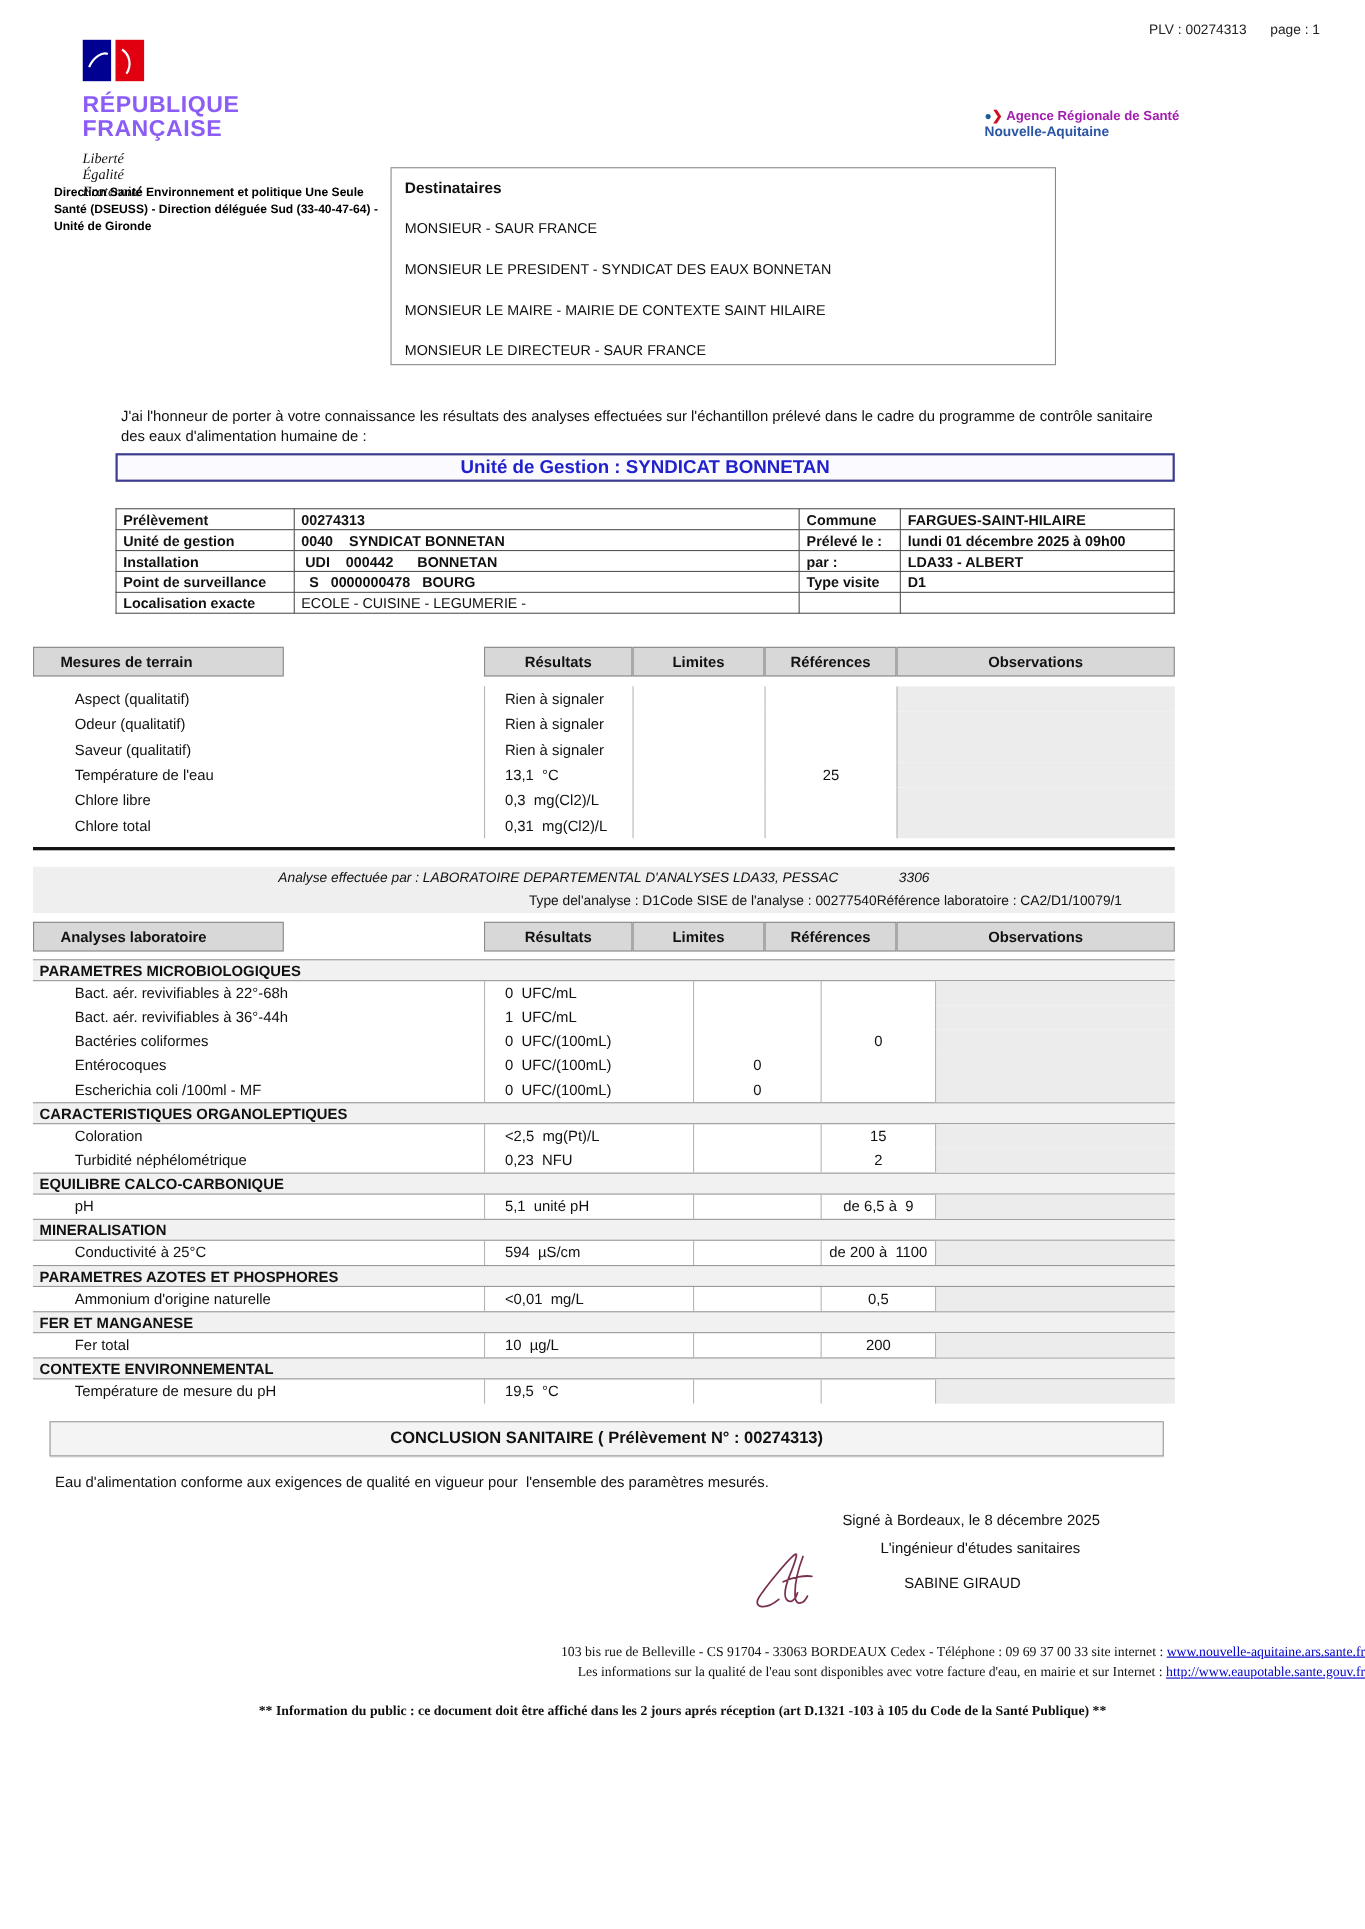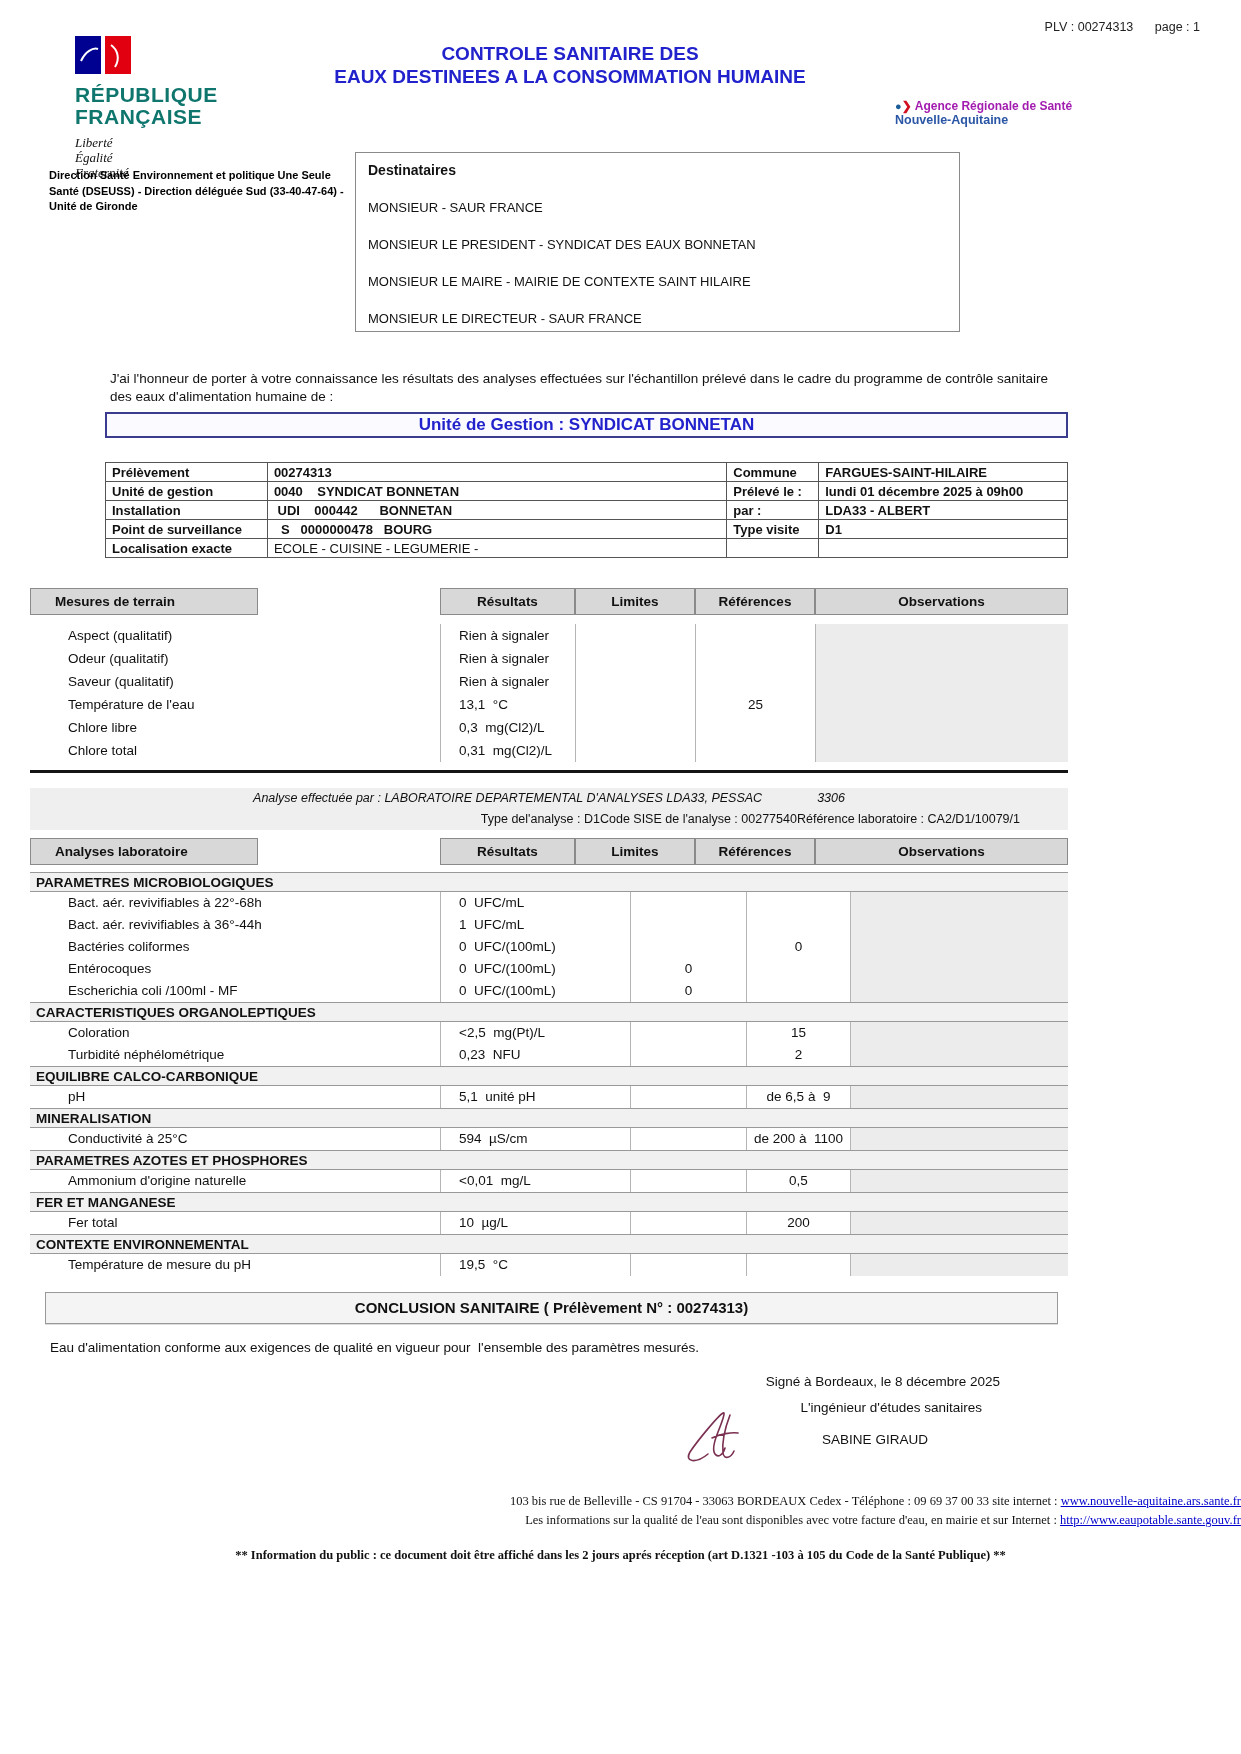--- a/index.html
+++ b/index.html
@@ -4,21 +4,21 @@
 <style>
   * { box-sizing: border-box; margin: 0; padding: 0; }
   body { background:#ffffff; font-family:"Liberation Sans", sans-serif; color:#111; }
   .page { position:relative; width:1241px; height:1754px; background:#fff; overflow:hidden; }
 
   
   .plv { position:absolute; left:860px; top:20px; width:340px; text-align:right; font-size:12.5px; color:#222; }
   .plv span { margin-left:18px; }
 
   .marianne { position:absolute; left:75px; top:36px; width:220px; }
-  .marianne .rf { font-size:21px; font-weight:bold; letter-spacing:.5px; line-height:22px; color:#0f766e; margin-top:6px; }
+  .marianne .rf { font-size:21px; font-weight:bold; letter-spacing:.5px; line-height:22px; color:#8b5cf6; margin-top:6px; }
   .marianne .motto { margin-top:7px; font-family:"Liberation Serif", serif; font-style:italic; font-size:13px; line-height:15px; color:#111; }
 
   .doc-title { position:absolute; left:250px; top:42px; width:640px; text-align:center; color:#2222cc; font-weight:bold; font-size:19px; line-height:23px; }
 
   .ars-logo { position:absolute; left:893px; top:34px; width:195px; height:110px; }
   .ars-letters { line-height:58px; white-space:nowrap; }
   .ars-ar { font-size:66px; font-weight:bold; color:#1c5d99; letter-spacing:-3px; }
   .ars-s { font-size:82px; font-weight:bold; color:#93c01f; }
   .ars-sub { position:absolute; left:2px; top:62px; white-space:nowrap; }
   .ars-dot-blue { color:#1c5d99; font-size:11px; }
@@ -102,24 +102,20 @@
       <div>RÉPUBLIQUE</div>
       <div>FRANÇAISE</div>
     </div>
     <div class="motto">
       <div>Liberté</div>
       <div>Égalité</div>
       <div>Fraternité</div>
     </div>
   </div>
 
-  <div class="doc-title">
-    <div>CONTROLE SANITAIRE DES</div>
-    <div>EAUX DESTINEES A LA CONSOMMATION HUMAINE</div>
-  </div>
 
   <div class="ars-logo">
     <div class="ars-sub">
       <span class="ars-dot-blue">●</span><span class="ars-dot-red">❯</span><span class="ars-agency">Agence Régionale de Santé</span>
     </div>
     <div class="ars-region">Nouvelle-Aquitaine</div>
   </div>
 
   <div class="direction">Direction Santé Environnement et politique Une Seule Santé (DSEUSS) - Direction déléguée Sud (33-40-47-64) - Unité de Gironde</div>
 

